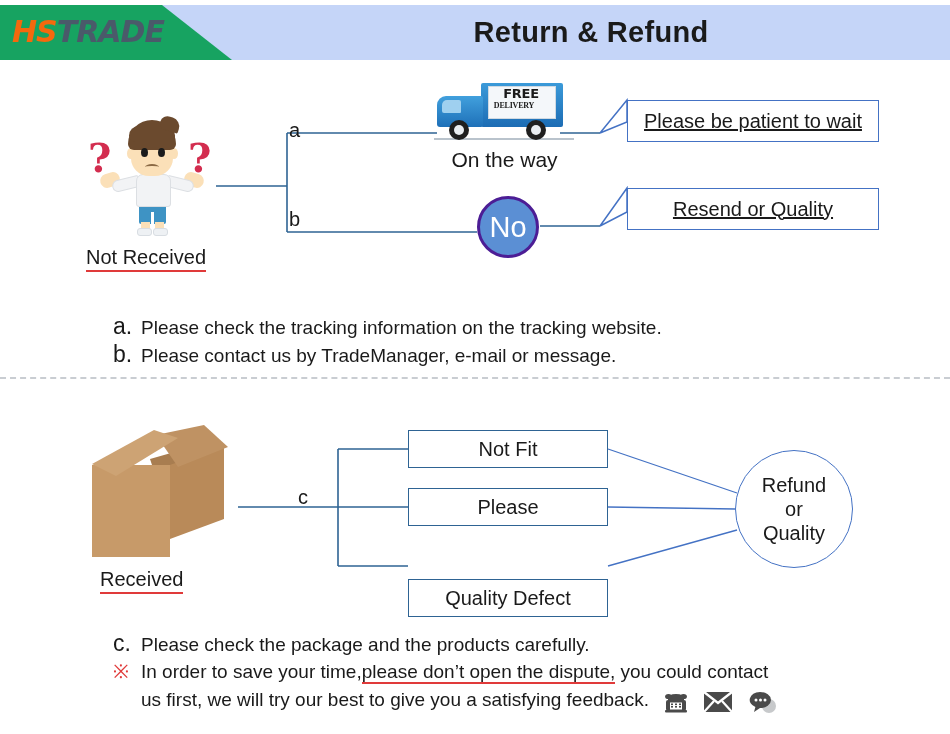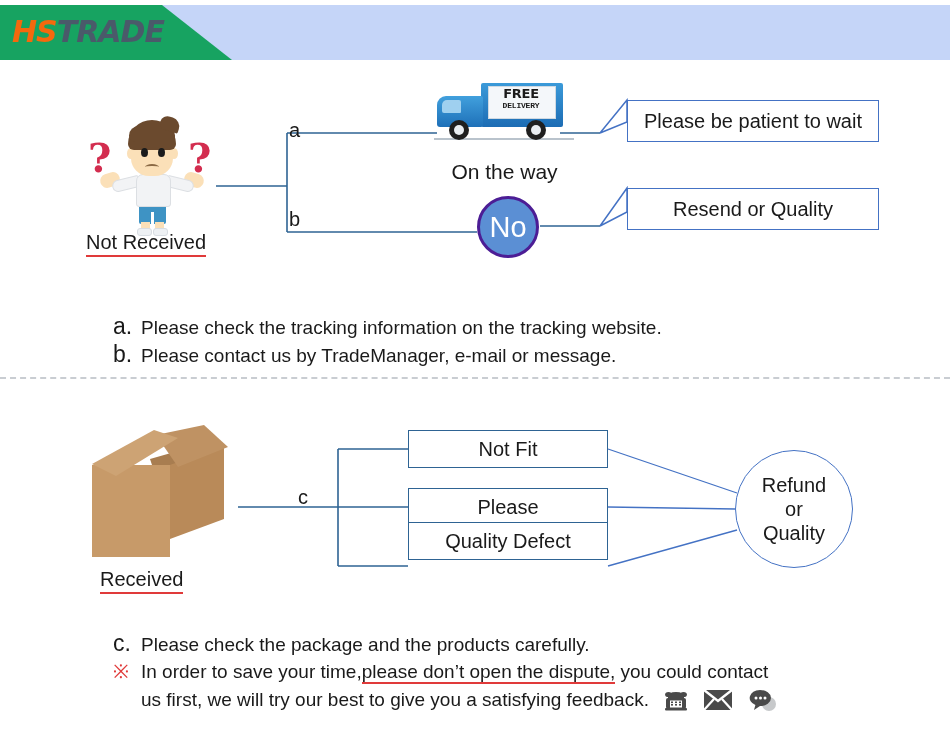--- a/index.html
+++ b/index.html
@@ -204,21 +204,21 @@
   #p-shoe-r { left: 65px; }
 
   
   .red-underline-label {
     font-size: 20px;
     color: #1a1a1a;
     border-bottom: 2px solid #e03a3a;
     padding-bottom: 1px;
     white-space: nowrap;
   }
-  #not-received-label { left: 86px; top: 231px; }
+  #not-received-label { left: 86px; top: 246px; }
   #received-label     { left: 100px; top: 568px; }
 
   
   #truck { left: 437px; top: 80px; width: 135px; height: 62px; }
   #truck-cab {
     position: absolute;
     left: 0; top: 16px;
     width: 46px; height: 31px;
     background: linear-gradient(180deg,#41a0dd 0%, #1e70b8 100%);
     border-radius: 9px 2px 2px 3px;
@@ -251,24 +251,24 @@
     text-align: center;
     font-family: "DejaVu Sans", sans-serif;
     font-size: 13px;
     font-weight: bold;
     color: #1b1b1b;
     line-height: 15px;
     letter-spacing: -0.3px;
   }
   #truck-delivery {
     position: absolute;
-    left: 51px; top: 21px;
+    left: 44px; top: 21px;
     width: 66px;
     text-align: center;
-    font-family: Liberation Mono, monospace;
+    font-family: Liberation Serif, serif;
     font-size: 8px;
     font-weight: bold;
     color: #1b1b1b;
     letter-spacing: -0.2px;
   }
   .truck-wheel {
     position: absolute;
     top: 40px;
     width: 20px; height: 20px;
     background: #1f1f1f;
@@ -289,21 +289,20 @@
     left: -3px; top: 58px;
     width: 140px; height: 2px;
     background: #b9c3cc;
   }
   #on-the-way {
     left: 437px; top: 148px;
     width: 135px;
     text-align: center;
     font-size: 21px;
     color: #1a1a1a;
-    margin-top: 12px;
   }
 
   
   #no-circle {
     left: 477px; top: 196px;
     width: 62px; height: 62px;
     border-radius: 50%;
     background: #5b8fd4;
     border: 3px solid #4c1d95;
     box-sizing: border-box;
@@ -342,41 +341,42 @@
   
   .callout {
     border: 1.5px solid #4472c4;
     background: #ffffff;
     box-sizing: border-box;
     display: flex;
     align-items: center;
     justify-content: center;
     font-size: 20px;
     color: #1a1a1a;
+    text-decoration: underline;
   }
   #callout-wait   { left: 627px; top: 100px; width: 252px; height: 42px; }
   #callout-resend { left: 627px; top: 188px; width: 252px; height: 42px; }
 
   
   .option-box {
     border: 1.5px solid #2e6393;
     background: #ffffff;
     box-sizing: border-box;
     display: flex;
     align-items: center;
     justify-content: center;
     font-size: 20px;
     color: #1a1a1a;
     width: 200px;
     height: 38px;
     left: 408px;
   }
   #option-notfit  { top: 430px; }
   #option-damge   { top: 488px; }
-  #option-quality { top: 522px; }
+  #option-quality { top: 579px; }
 
   
   #resend-ellipse {
     left: 735px; top: 450px;
     width: 118px; height: 118px;
     border-radius: 50%;
     border: 1.5px solid #4472c4;
     box-sizing: border-box;
     background: #ffffff;
     display: flex;
@@ -454,21 +454,21 @@
   .red-strike {
     border-bottom: 2px solid #e03a3a;
     padding-bottom: 0px;
   }
   .instr-continuation {
     padding-left: 28px;
     font-size: 19px;
     line-height: 29px;
     color: #1a1a1a;
     display: flex;
-    align-items: center;
+    align-items: flex-end;
   }
 
   
   #contact-icons {
     display: inline-flex;
     align-items: center;
     gap: 14px;
     margin-left: 14px;
   }
   .contact-icon { display: inline-block; line-height: 0; }
@@ -478,20 +478,21 @@
 
 <div id="page">
 
   <div id="header">
     <div id="logo-wrap">
       <div id="logo-shape"></div>
       <div id="logo-text">
         <span class="logo-hs">HS</span><span class="logo-trade">TRADE</span>
       </div>
     </div>
+    <div id="header-title">Return &amp; Refund</div>
   </div>
 
   <svg id="wires" viewBox="0 0 950 734">
 
     <g stroke="#2e6393" stroke-width="1.6" fill="none">
       <path d="M216,186 L287,186"></path>
       <path d="M287,133 L287,232"></path>
       <path d="M287,133 L437,133"></path>
       <path d="M287,232 L477,232"></path>
       <path d="M560,133 L600,133"></path>

